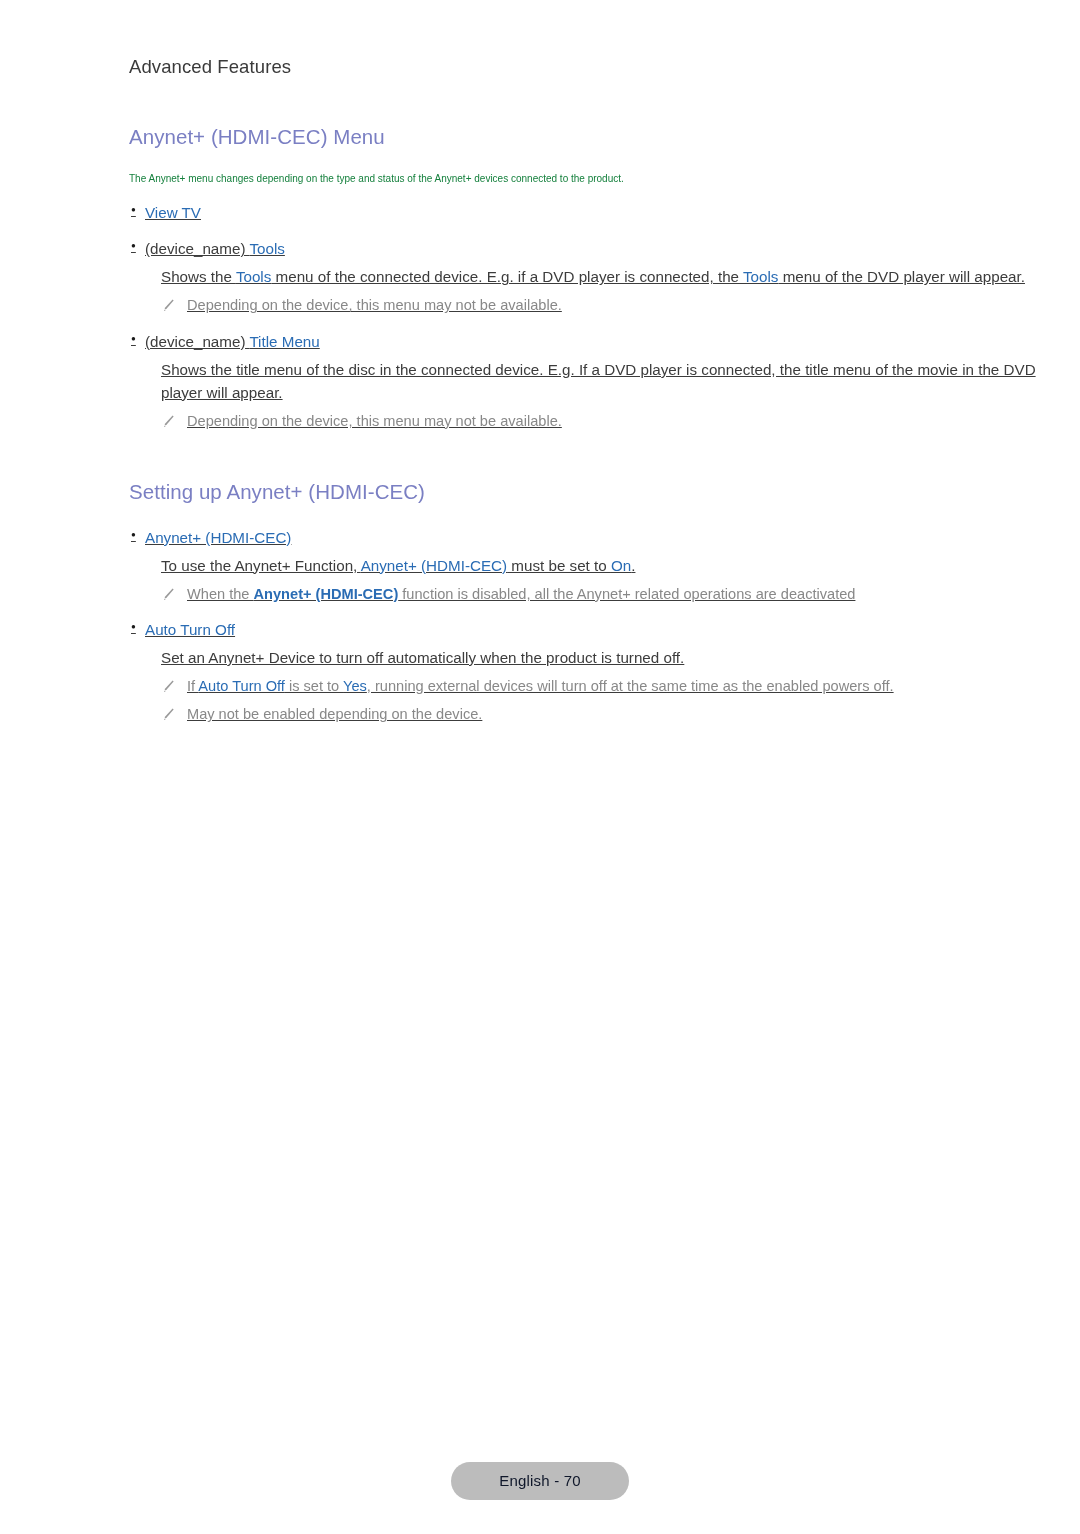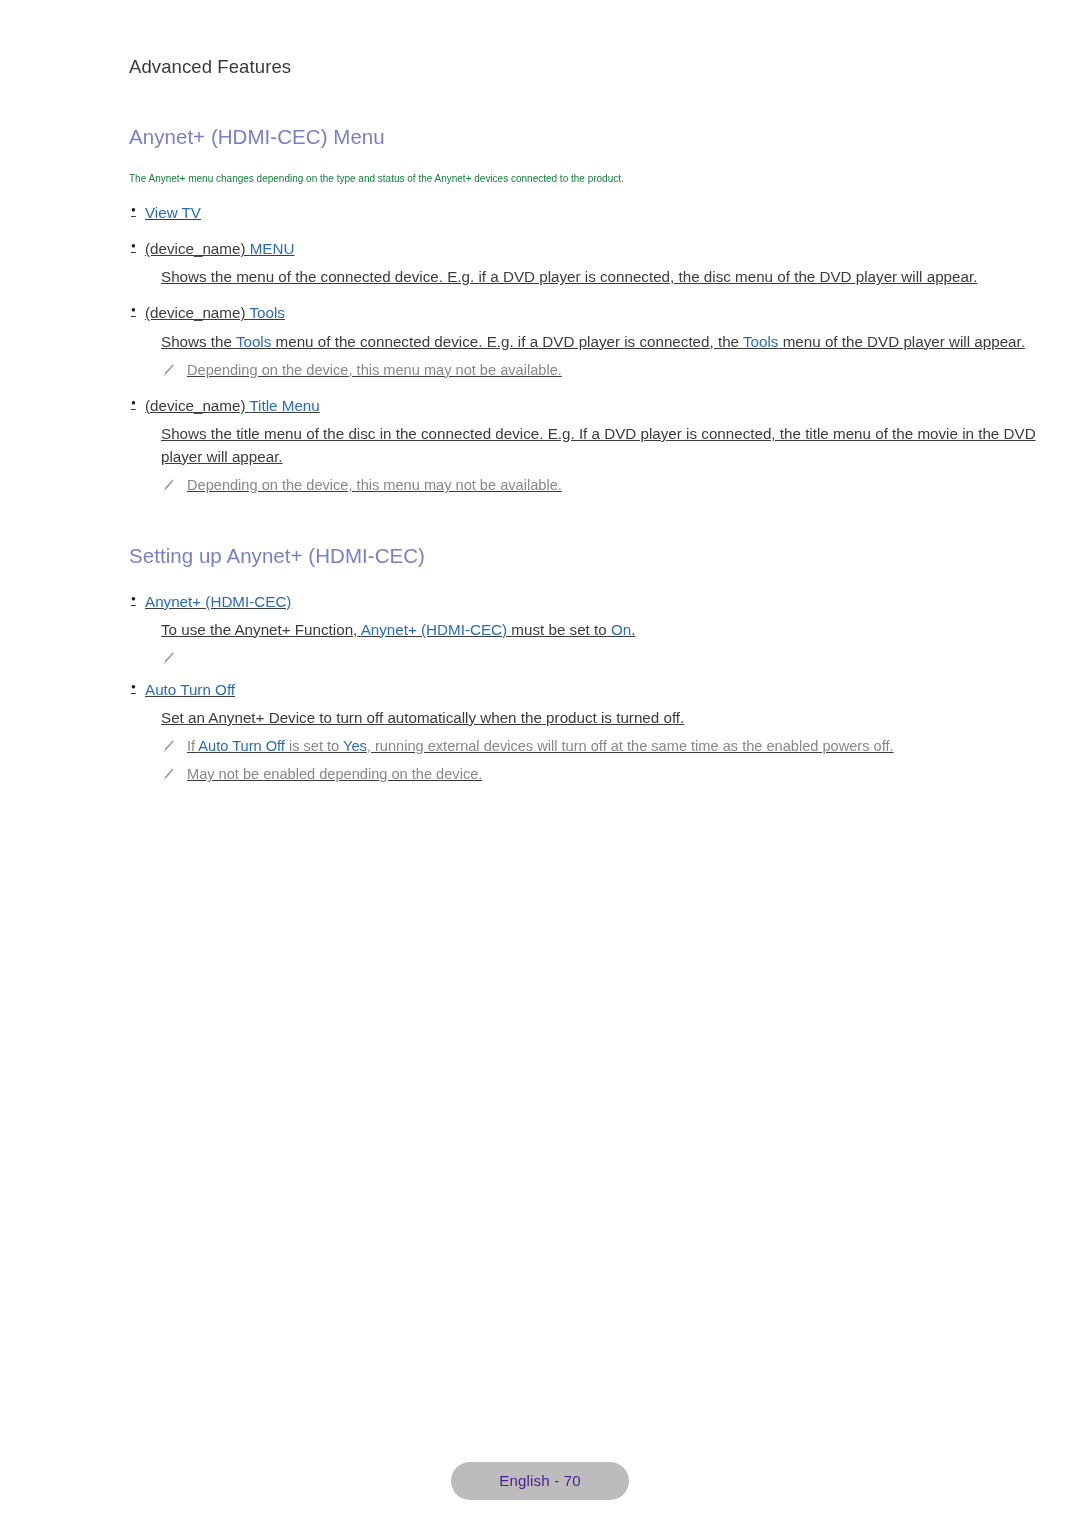--- a/index.html
+++ b/index.html
@@ -144,21 +144,21 @@
   .footer {
     position: absolute;
     left: 0;
     top: 1462px;
     width: 1080px;
     display: flex;
     justify-content: center;
   }
   .footer-pill {
     background: #bcbcbc;
-    color: #4c1d95;
+    color: #0f172a;
     border-radius: 22px;
     font-size: 15px;
     letter-spacing: 0.2px;
     padding: 11px 0 12px 0;
     width: 178px;
     text-align: center;
     line-height: 1;
   }
 </style>
 </head>
@@ -173,27 +173,20 @@
 
     <p class="intro">The Anynet+ menu changes depending on the type and status of the Anynet+ devices connected to the product.</p>
 
     <div class="bullet-block">
       <div class="bullet-row">
         <span class="bullet-dot"></span>
         <span class="bullet-label">View TV</span>
       </div>
     </div>
 
-    <div class="bullet-block">
-      <div class="bullet-row">
-        <span class="bullet-dot"></span>
-        <span class="bullet-label"><span class="plain">(device_name) </span><span>MENU</span></span>
-      </div>
-      <p class="bullet-desc">Shows the menu of the connected device. E.g. if a DVD player is connected, the disc menu of the DVD player will appear.</p>
-    </div>
 
     <div class="bullet-block">
       <div class="bullet-row">
         <span class="bullet-dot"></span>
         <span class="bullet-label"><span class="plain">(device_name) </span><span>Tools</span></span>
       </div>
       <p class="bullet-desc"><span>Shows the </span><span class="lnk">Tools</span><span> menu of the connected device. E.g. if a DVD player is connected, the </span><span class="lnk">Tools</span><span> menu of the DVD player will appear.</span></p>
 
       <div class="note-row">
         <span class="note-icon">
@@ -233,20 +226,21 @@
       </div>
       <p class="bullet-desc"><span>To use the Anynet+ Function, </span><span class="lnk">Anynet+ (HDMI-CEC)</span><span> must be set to </span><span class="lnk">On</span><span>.</span></p>
 
       <div class="note-row">
         <span class="note-icon">
           <svg width="14" height="14" viewBox="0 0 14 14" aria-hidden="true">
             <path d="M11.6 1.6 L12.6 2.6 L5.3 11.0 L3.6 11.6 L4.0 9.8 Z" fill="#9a9a9a"></path>
             <path d="M3.5 11.9 L3.2 12.9 L4.6 12.4 Z" fill="#6f6f6f"></path>
           </svg>
         </span>
+        <span class="note-text"><span>When the </span><span class="lnk-b">Anynet+ (HDMI-CEC)</span><span> function is disabled, all the Anynet+ related operations are deactivated</span></span>
       </div>
     </div>
 
     <div class="bullet-block">
       <div class="bullet-row">
         <span class="bullet-dot"></span>
         <span class="bullet-label">Auto Turn Off</span>
       </div>
       <p class="bullet-desc">Set an Anynet+ Device to turn off automatically when the product is turned off.</p>
 

